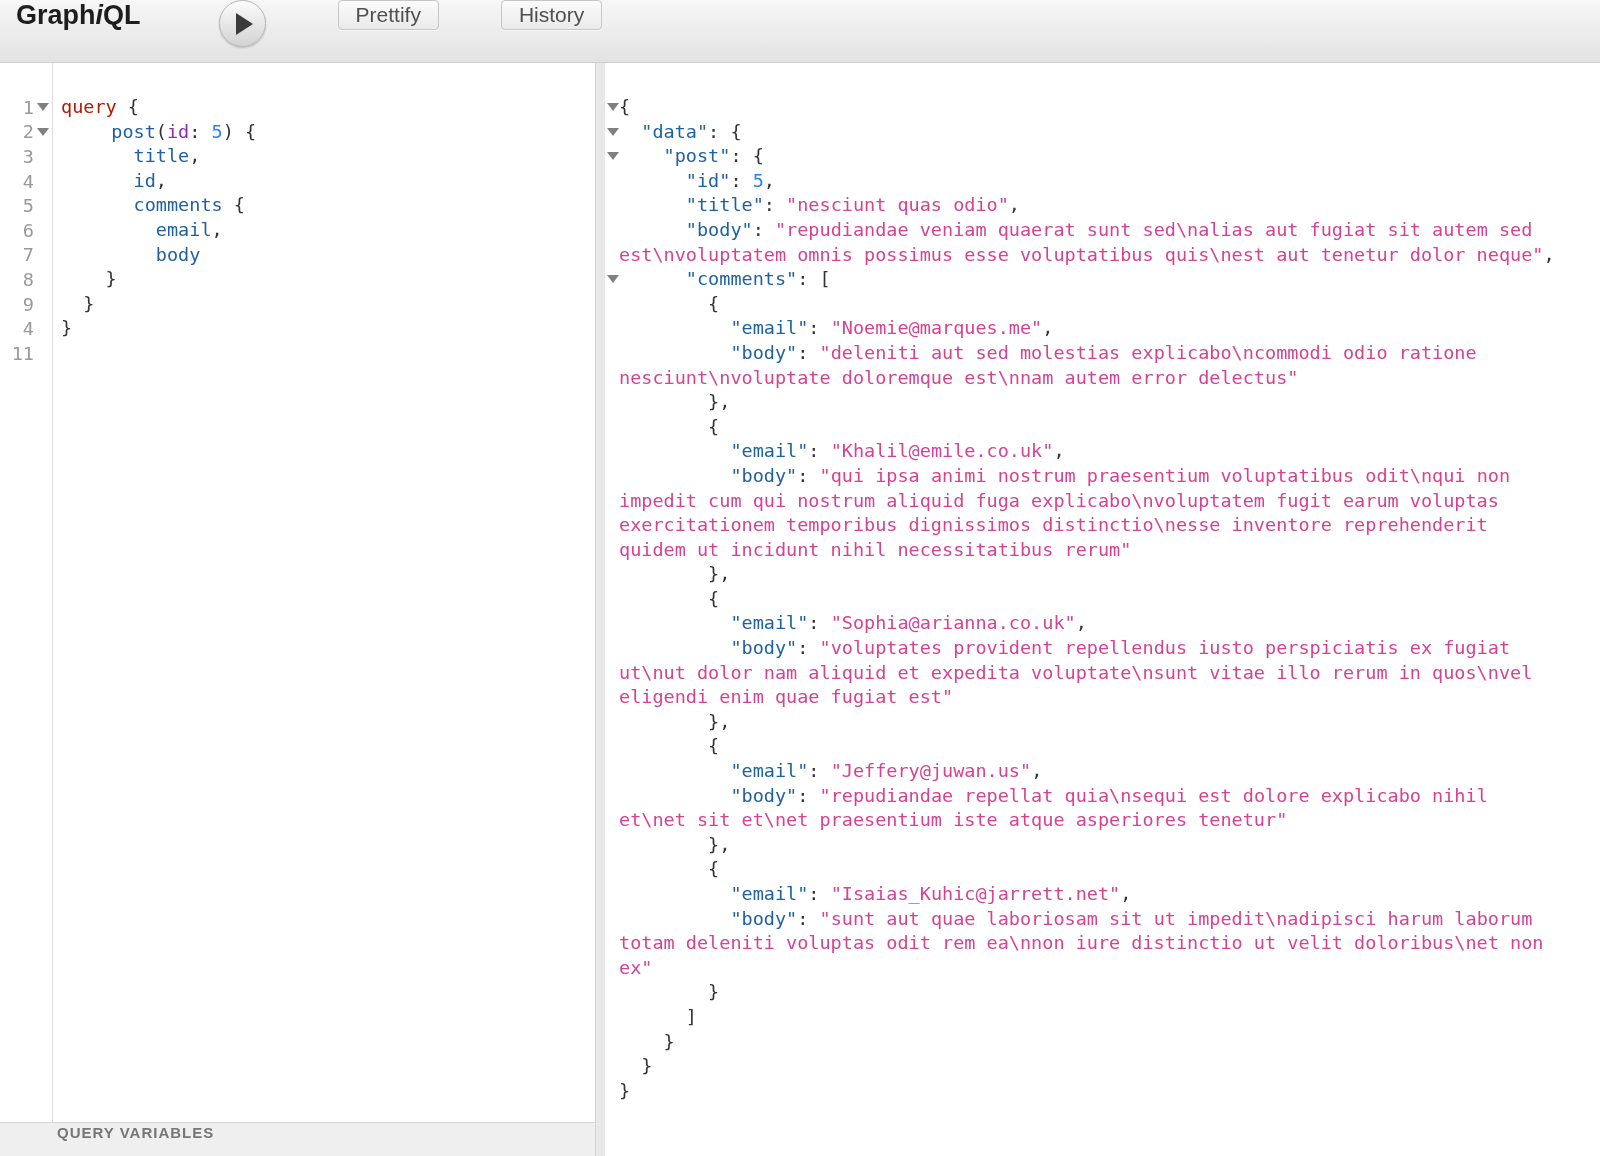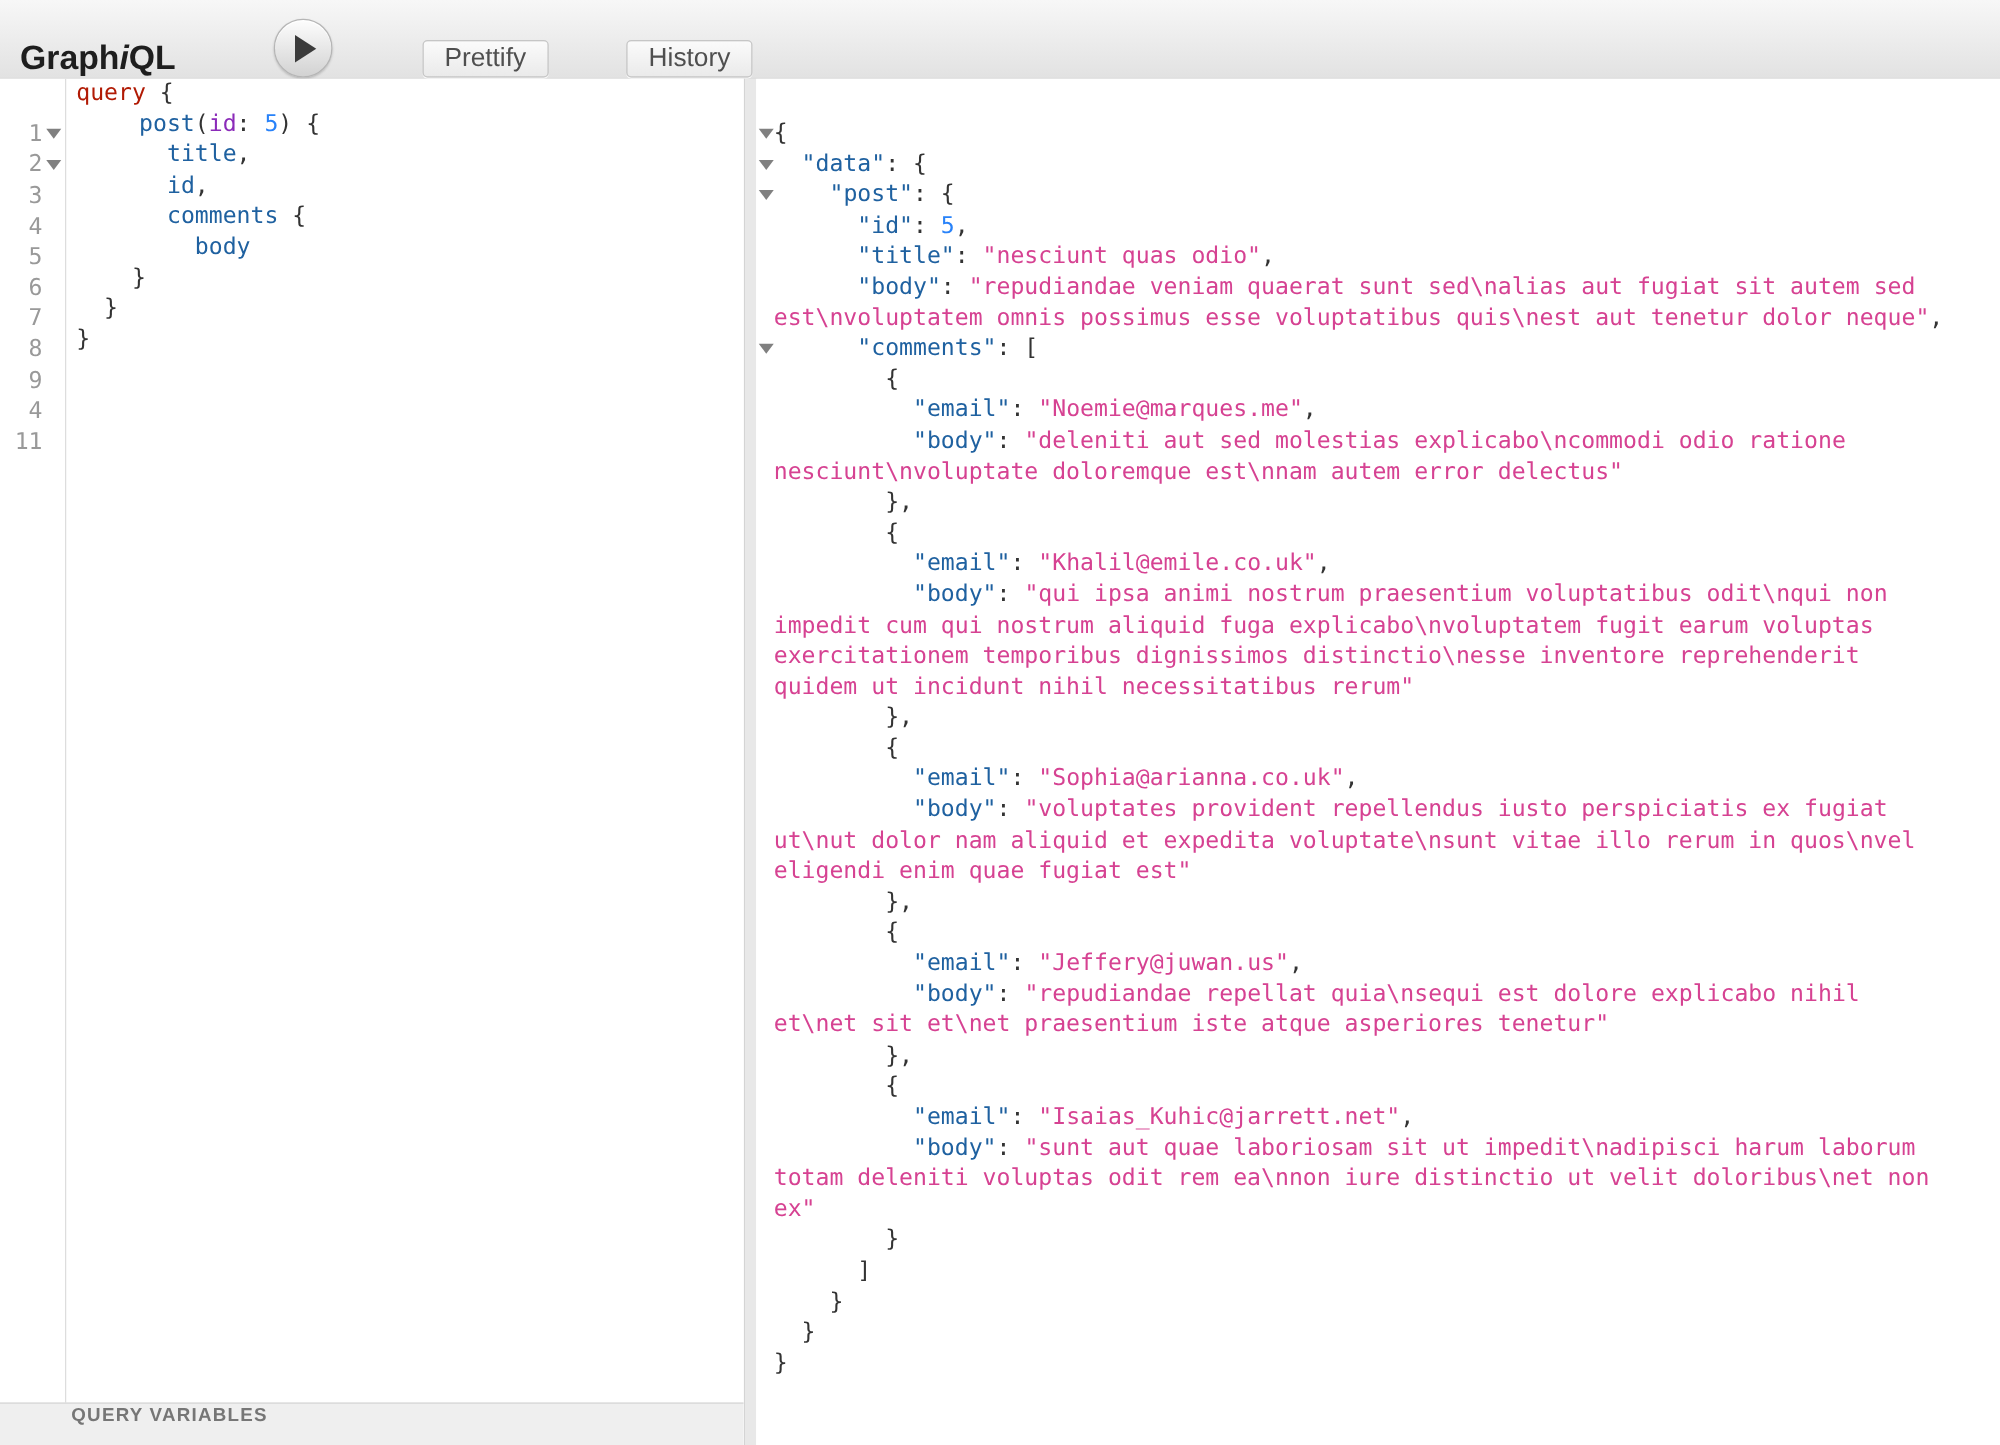--- a/index.html
+++ b/index.html
@@ -6,21 +6,21 @@
   html, body { width:1600px; height:1156px; overflow:hidden; background:#fff; }
   body { font-family:"Liberation Sans", sans-serif; }
 
   .app { width:1600px; height:1156px; display:flex; flex-direction:column; }
 
   
   .topbar {
     flex:0 0 63px; height:63px;
     background:linear-gradient(#f7f7f7, #e2e2e2);
     border-bottom:1px solid #d0d0d0;
-    display:flex; align-items:flex-end;gap:40px;
+    display:flex; align-items:flex-start;gap:40px;
   }
   .logo { margin-left:16px; font-size:27px; font-weight:600; color:#1e1e1e; }
   .logo em { font-style:italic; }
   .execute-button {
     margin-left:38px; width:47px; height:47px; border-radius:50%;
     background:linear-gradient(#fdfdfd, #d2d2d2);
     border:1px solid #b5b5b5;
     box-shadow:0 1px 2px rgba(0,0,0,0.2), inset 0 1px 0 rgba(255,255,255,0.9);
     display:flex; align-items:center; justify-content:center; cursor:pointer;
   }
@@ -50,21 +50,21 @@
   }
   .gutter-col { flex:0 0 52px; border-right:1px solid #ddd; padding-top:32px; background:#fff; }
   .gutter-row { height:24.6px; display:flex; align-items:center; }
   .line-num { flex:0 0 34px; text-align:right; color:#999; }
   .fold-slot { flex:0 0 18px; display:flex; align-items:center; justify-content:center; }
   .fold-arrow-inline {
     width:0; height:0;
     border-left:6px solid transparent; border-right:6px solid transparent;
     border-top:8px solid #808080;
   }
-  .code-col { flex:1; padding-left:8px; overflow:hidden; }
+  .code-col { flex:1; padding-top:32px; padding-left:8px; overflow:hidden; }
   .code-line { height:24.6px; line-height:24.6px; white-space:pre; }
 
   .divider { flex:0 0 10px; background:#e8e8e8; border-left:1px solid #d4d4d4; cursor:col-resize; }
 
   .result-pane {
     flex:1; background:#fff; overflow:hidden;
     font-family:"DejaVu Sans Mono", monospace; font-size:18.5px;
     padding:32px 41px 0 14px;
   }
   .result-line {
@@ -164,20 +164,21 @@
               <span class="line-num">11</span>
               <span class="fold-slot"></span>
             </div>
           </div>
         <div class="code-col">
             <div class="code-line"><span class="tok-kw">query</span><span class="tok-p"> {</span></div>
             <div class="code-line"><span class="tok-p">  </span><span class="tok-prop">post</span><span class="tok-p">(</span><span class="tok-attr">id</span><span class="tok-p">: </span><span class="tok-num">5</span><span class="tok-p">) {</span></div>
             <div class="code-line"><span class="tok-p">    </span><span class="tok-prop">title</span><span class="tok-p">,</span></div>
             <div class="code-line"><span class="tok-p">    </span><span class="tok-prop">id</span><span class="tok-p">,</span></div>
             <div class="code-line"><span class="tok-p">    </span><span class="tok-prop">comments</span><span class="tok-p"> {</span></div>
+            <div class="code-line"><span class="tok-p">      </span><span class="tok-prop">email</span><span class="tok-p">,</span></div>
             <div class="code-line"><span class="tok-p">      </span><span class="tok-prop">body</span></div>
             <div class="code-line"><span class="tok-p">    }</span></div>
             <div class="code-line"><span class="tok-p">  }</span></div>
             <div class="code-line"><span class="tok-p">}</span></div>
           </div>
       </div>
       <div class="variables-bar">
         <div class="variables-title">QUERY VARIABLES</div>
       </div>
     </div>

